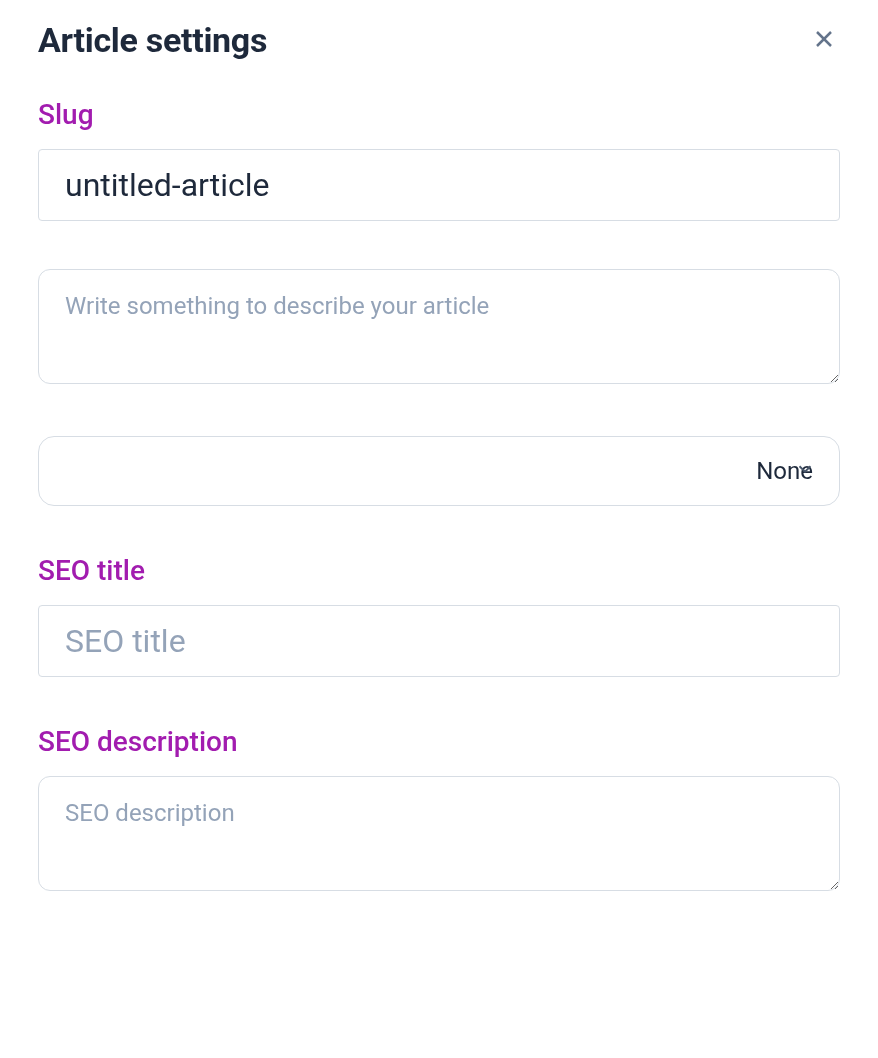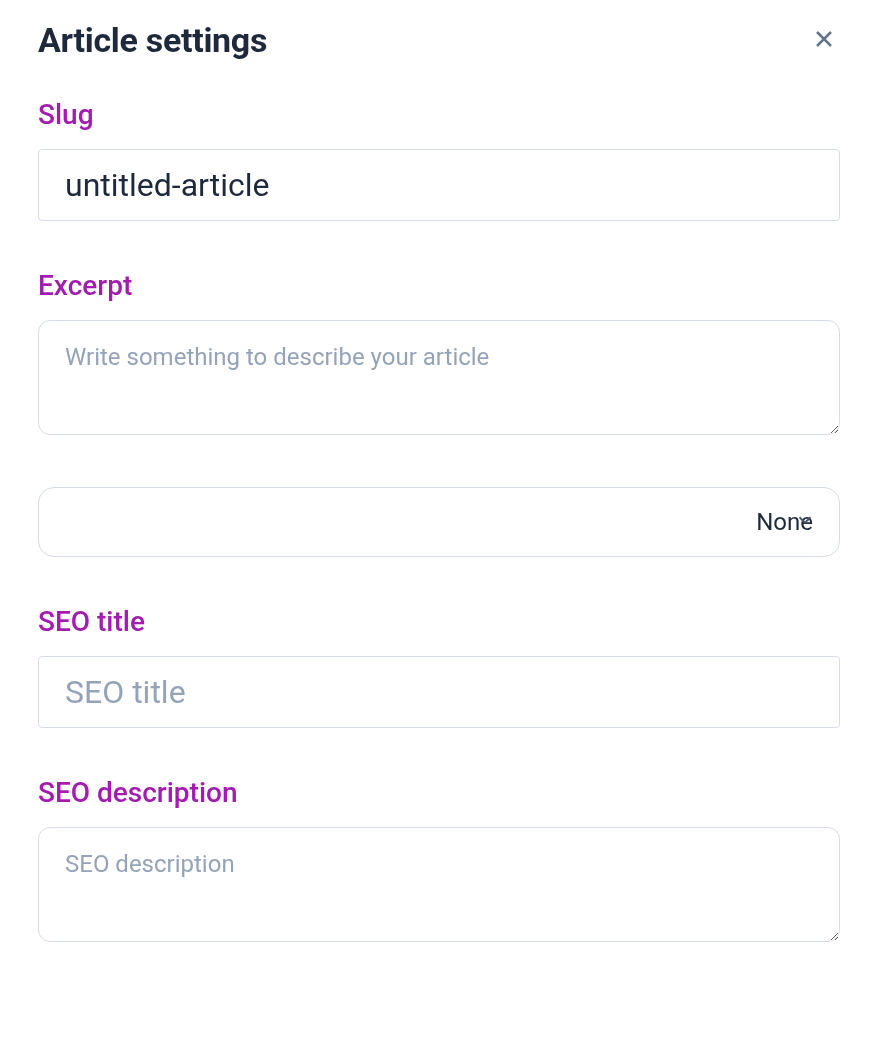--- a/index.html
+++ b/index.html
@@ -134,21 +134,20 @@
     </span>
   </button>
 </div>
 
 <div class="field-group">
   <label class="field-label">Slug</label>
   <input type="text" class="text-input" value="untitled-article" style="">
 </div>
 
 <div class="field-group">
-  <label class="field-label">Excerpt</label>
   <textarea class="textarea-input" placeholder="Write something to describe your article" style=""></textarea>
 </div>
 
 <div class="field-group">
   <div class="select-wrapper">
     <select class="select-input">
       <option>None</option>
     </select>
     <span class="chevron">
       <svg viewBox="0 0 24 24">

